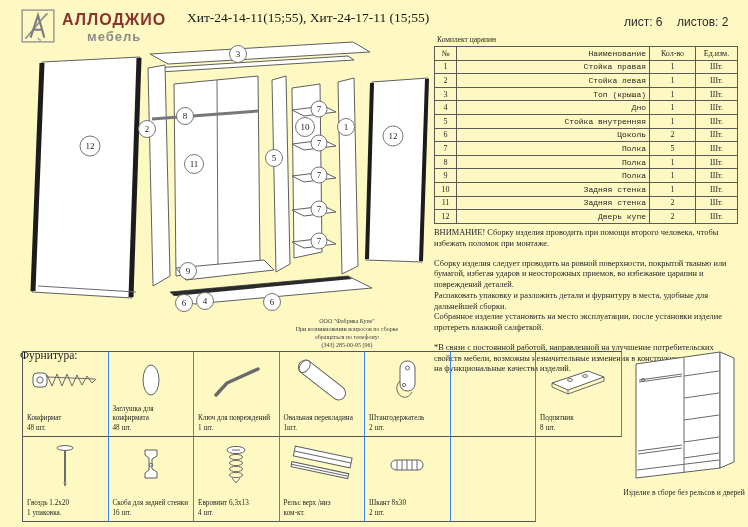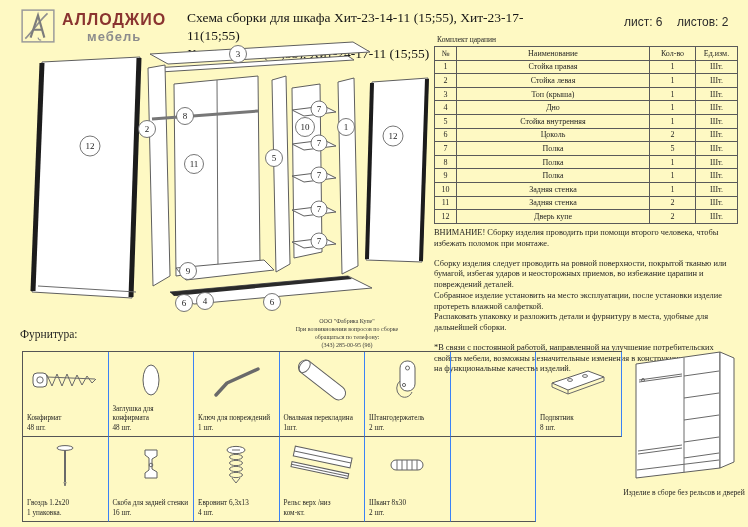--- a/index.html
+++ b/index.html
@@ -14,21 +14,21 @@
          color:#8c8c8c;text-align:center;letter-spacing:1px;}
   .title{font-size:13.5px;line-height:1.35;color:#151515;}
   .sheetinfo{font-family:"Liberation Sans",sans-serif;font-size:12px;color:#2b2b2b;}
 
   
   .tcaption{font-size:7.5px;}
   table.parts{border-collapse:collapse;table-layout:fixed;width:303px;}
   table.parts th,table.parts td{border:1px solid #5a5a5a;font-size:8px;font-weight:normal;
       padding:1px 3px;height:10.6px;overflow:hidden;white-space:nowrap;}
   .c{text-align:center;}
-  .l{text-align:center;}
+  .l{text-align:right;font-family:Liberation Mono, monospace;}
 
   
   .notes{font-size:8.4px;line-height:1.28;width:308px;}
   .notes p{margin:0;}
   .notes p.gap{margin-top:9px;}
 
   .factory{font-size:6px;line-height:1.35;text-align:center;color:#3a3a3a;width:170px;}
 
   
   .fheading{font-size:11.5px;}
@@ -59,21 +59,20 @@
       <path d="M5,29 C12,22 20,10 26,5" fill="none" stroke="#8f8f8f" stroke-width="1.6"></path>
       <path d="M10,28 L17,7 L23,28 M12.5,20.5 L20.5,20.5" fill="none" stroke="#7c7c7c" stroke-width="2"></path>
       <path d="M17,28 q1,3 3,2" fill="none" stroke="#8f8f8f" stroke-width="1.2"></path>
     </svg>
   </div>
   <div class="abs" style="left:62px;top:11px;">
     <div class="brand">АЛЛОДЖИО</div>
     <div class="brand-sub">мебель</div>
   </div>
   <div class="abs title" style="left:187px;top:9px;width:370px;">
-    <div>Схема сборки для шкафа Хит-23-14-11 (15;55), Хит-23-17-11(15;55)</div>
     <div>Хит-24-14-11(15;55), Хит-24-17-11 (15;55)</div>
   </div>
   <div class="abs sheetinfo" style="left:624px;top:15px;">лист: 6</div>
   <div class="abs sheetinfo" style="left:677px;top:15px;">листов: 2</div>
 
   <div class="abs tcaption" style="left:437px;top:35px;">Комплект царапин</div>
   <table class="parts abs" style="left:434px;top:46px;">
     <colgroup>
         <col style="width:22px">
         <col style="width:193px">
@@ -158,22 +157,22 @@
           <td class="l">Дверь купе</td>
           <td class="c">2</td>
           <td class="c">Шт.</td>
         </tr>
   </tbody>
     </table>
 
   <div class="abs notes" style="left:434px;top:228px;">
     <p>ВНИМАНИЕ! Сборку изделия проводить при помощи второго человека, чтобы избежать поломок при монтаже.</p>
     <p class="gap">Сборку изделия следует проводить на ровной поверхности, покрытой тканью или бумагой, избегая ударов и неосторожных приемов, во избежание царапин и повреждений деталей.</p>
+    <p>Распаковать упаковку и разложить детали и фурнитуру в места, удобные для дальнейшей сборки.</p>
     <p>Собранное изделие установить на место эксплуатации, после установки изделие протереть влажной салфеткой.</p>
-    <p>Распаковать упаковку и разложить детали и фурнитуру в места, удобные для дальнейшей сборки.</p>
     <p class="gap">*В связи с постоянной работой, направленной на улучшение потребительских свойств мебели, возможны незначительные изменения в конструкции не влияющие на функциональные качества изделий.</p>
   </div>
 
   <svg class="abs" style="left:18px;top:24px;" width="412" height="292" viewBox="0 0 412 292">
 
     <polygon class="stk" points="132,30 335,18 352,28 150,40"></polygon>
     <polygon class="stk" points="136,44 330,32 336,36 142,48"></polygon>
 
     <g>
       <polygon class="stk" points="24,38 122,33 114,274 14,268"></polygon>
@@ -292,21 +291,21 @@
       </g>
   </svg>
 
   <div class="abs factory" style="left:262px;top:317px;">
     <div>ООО "Фабрика Купе"</div>
     <div>При возникновении вопросов по сборке</div>
     <div>обращаться по телефону:</div>
     <div>(343) 285-00-95 (96)</div>
   </div>
 
-  <div class="abs fheading" style="left:20px;top:328px;">Фурнитура:</div>
+  <div class="abs fheading" style="left:20px;top:349px;">Фурнитура:</div>
 
   <div class="abs fgrid" style="left:22px;top:351px;">
 
     <div class="fcell">
       <div class="ic">
         <svg width="72" height="46" viewBox="0 0 72 46">
           <rect x="4" y="16" width="14" height="14" rx="4" class="stk"></rect>
           <circle cx="11" cy="23" r="3.2" class="stk2"></circle>
           <polyline points="18,18 23,29 28,17 33,29 38,17 43,29 48,18 53,28 58,19 63,26 67,22" class="stk2"></polyline>
           <line x1="18" y1="20" x2="66" y2="22" class="stk2"></line>

